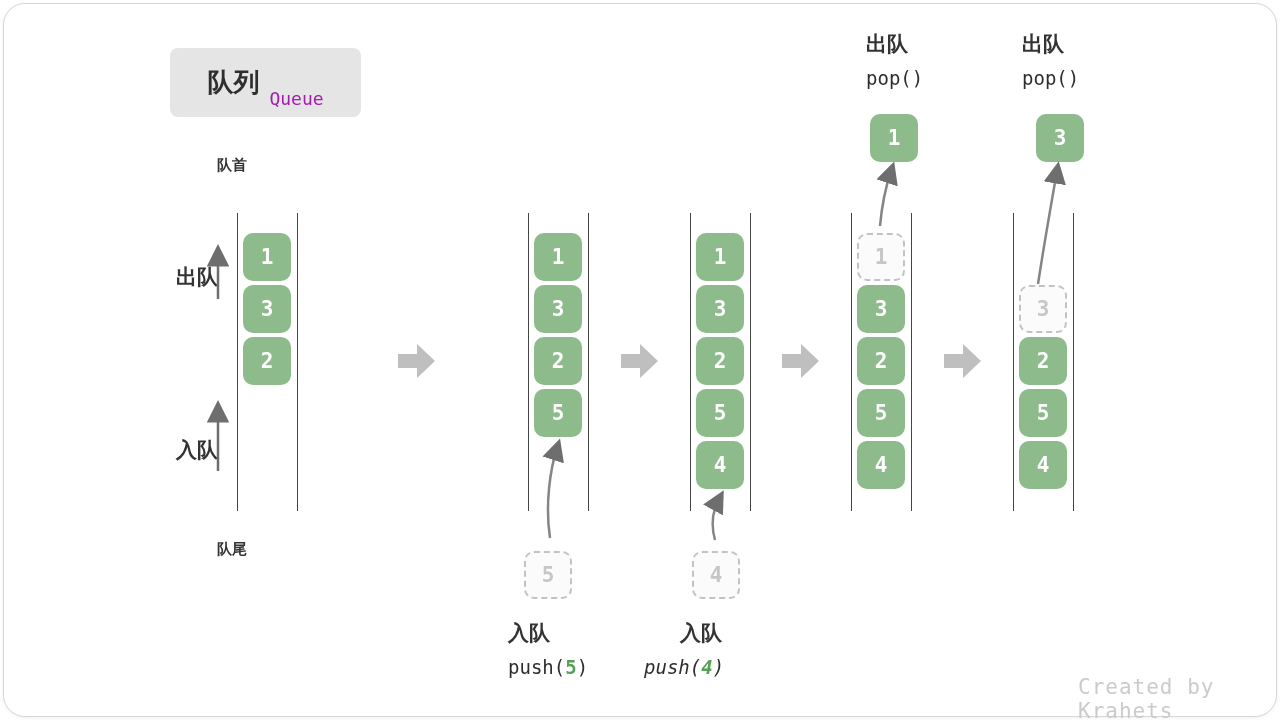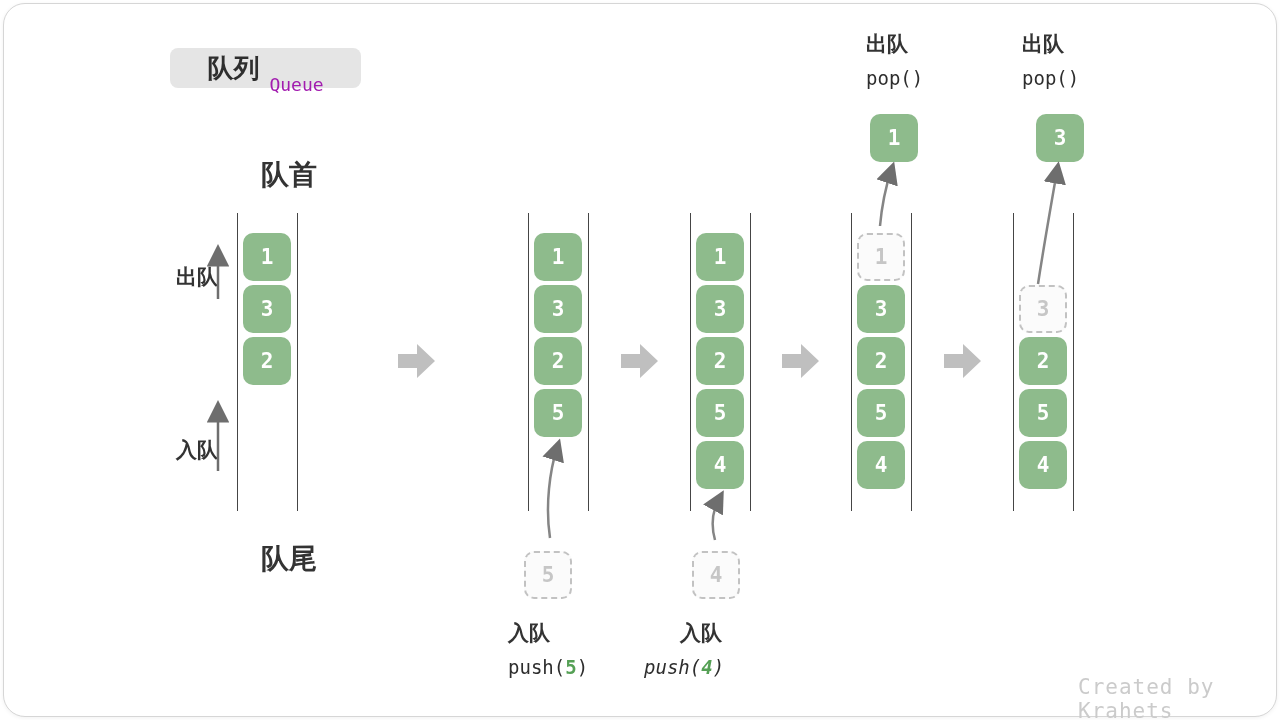--- a/index.html
+++ b/index.html
@@ -8,28 +8,28 @@
     --block-arrow:#BFBFBF;
     --badge-bg:#E5E5E5;
     --ink:#333333;
   }
   *{margin:0;padding:0;box-sizing:border-box;}
   html,body{width:1280px;height:720px;background:#ffffff;overflow:hidden;
     font-family:"Liberation Sans",sans-serif;position:relative;}
   .frame{position:absolute;left:3px;top:3px;width:1274px;height:714px;
     border:1px solid #d6d6d6;border-radius:22px;background:#ffffff;
     box-shadow:0 1px 4px rgba(0,0,0,0.06);}
-  .badge{position:absolute;left:170px;top:48px;width:191px;height:40px;
+  .badge{position:absolute;left:170px;top:48px;width:191px;height:69px;
     background:var(--badge-bg);border-radius:8px;display:flex;align-items:center;
     justify-content:center;gap:10px;}
   .badge .zh{font-weight:700;font-size:26px;color:#2e2e2e;}
   .badge .en{font-family:"DejaVu Sans Mono",monospace;font-size:18px;color:#a21caf;margin-top:32px;}
   .cjk-label{position:absolute;font-weight:700;font-size:21px;color:var(--ink);
     white-space:nowrap;}
-  .col-cap{width:100px;text-align:right;font-size:28px;}
+  .col-cap{width:100px;text-align:left;font-size:15px;}
   .queue-col{position:absolute;top:213px;width:61px;height:298px;
     border-left:1.5px solid #454545;border-right:1.5px solid #454545;}
   .qbox{position:absolute;width:48px;height:48px;left:5px;border-radius:10px;
     display:flex;align-items:center;justify-content:center;
     font-family:"DejaVu Sans Mono",monospace;font-weight:700;font-size:21px;}
   .qbox.solid{background:var(--green);color:#ffffff;}
   .qbox.dashed{background:#FBFBFB;border:2px dashed #C2C2C2;color:#C6C6C6;}
   .op-zh{position:absolute;font-weight:700;font-size:21px;color:var(--ink);
     white-space:nowrap;}
   .op-code{position:absolute;font-family:"DejaVu Sans Mono",monospace;

